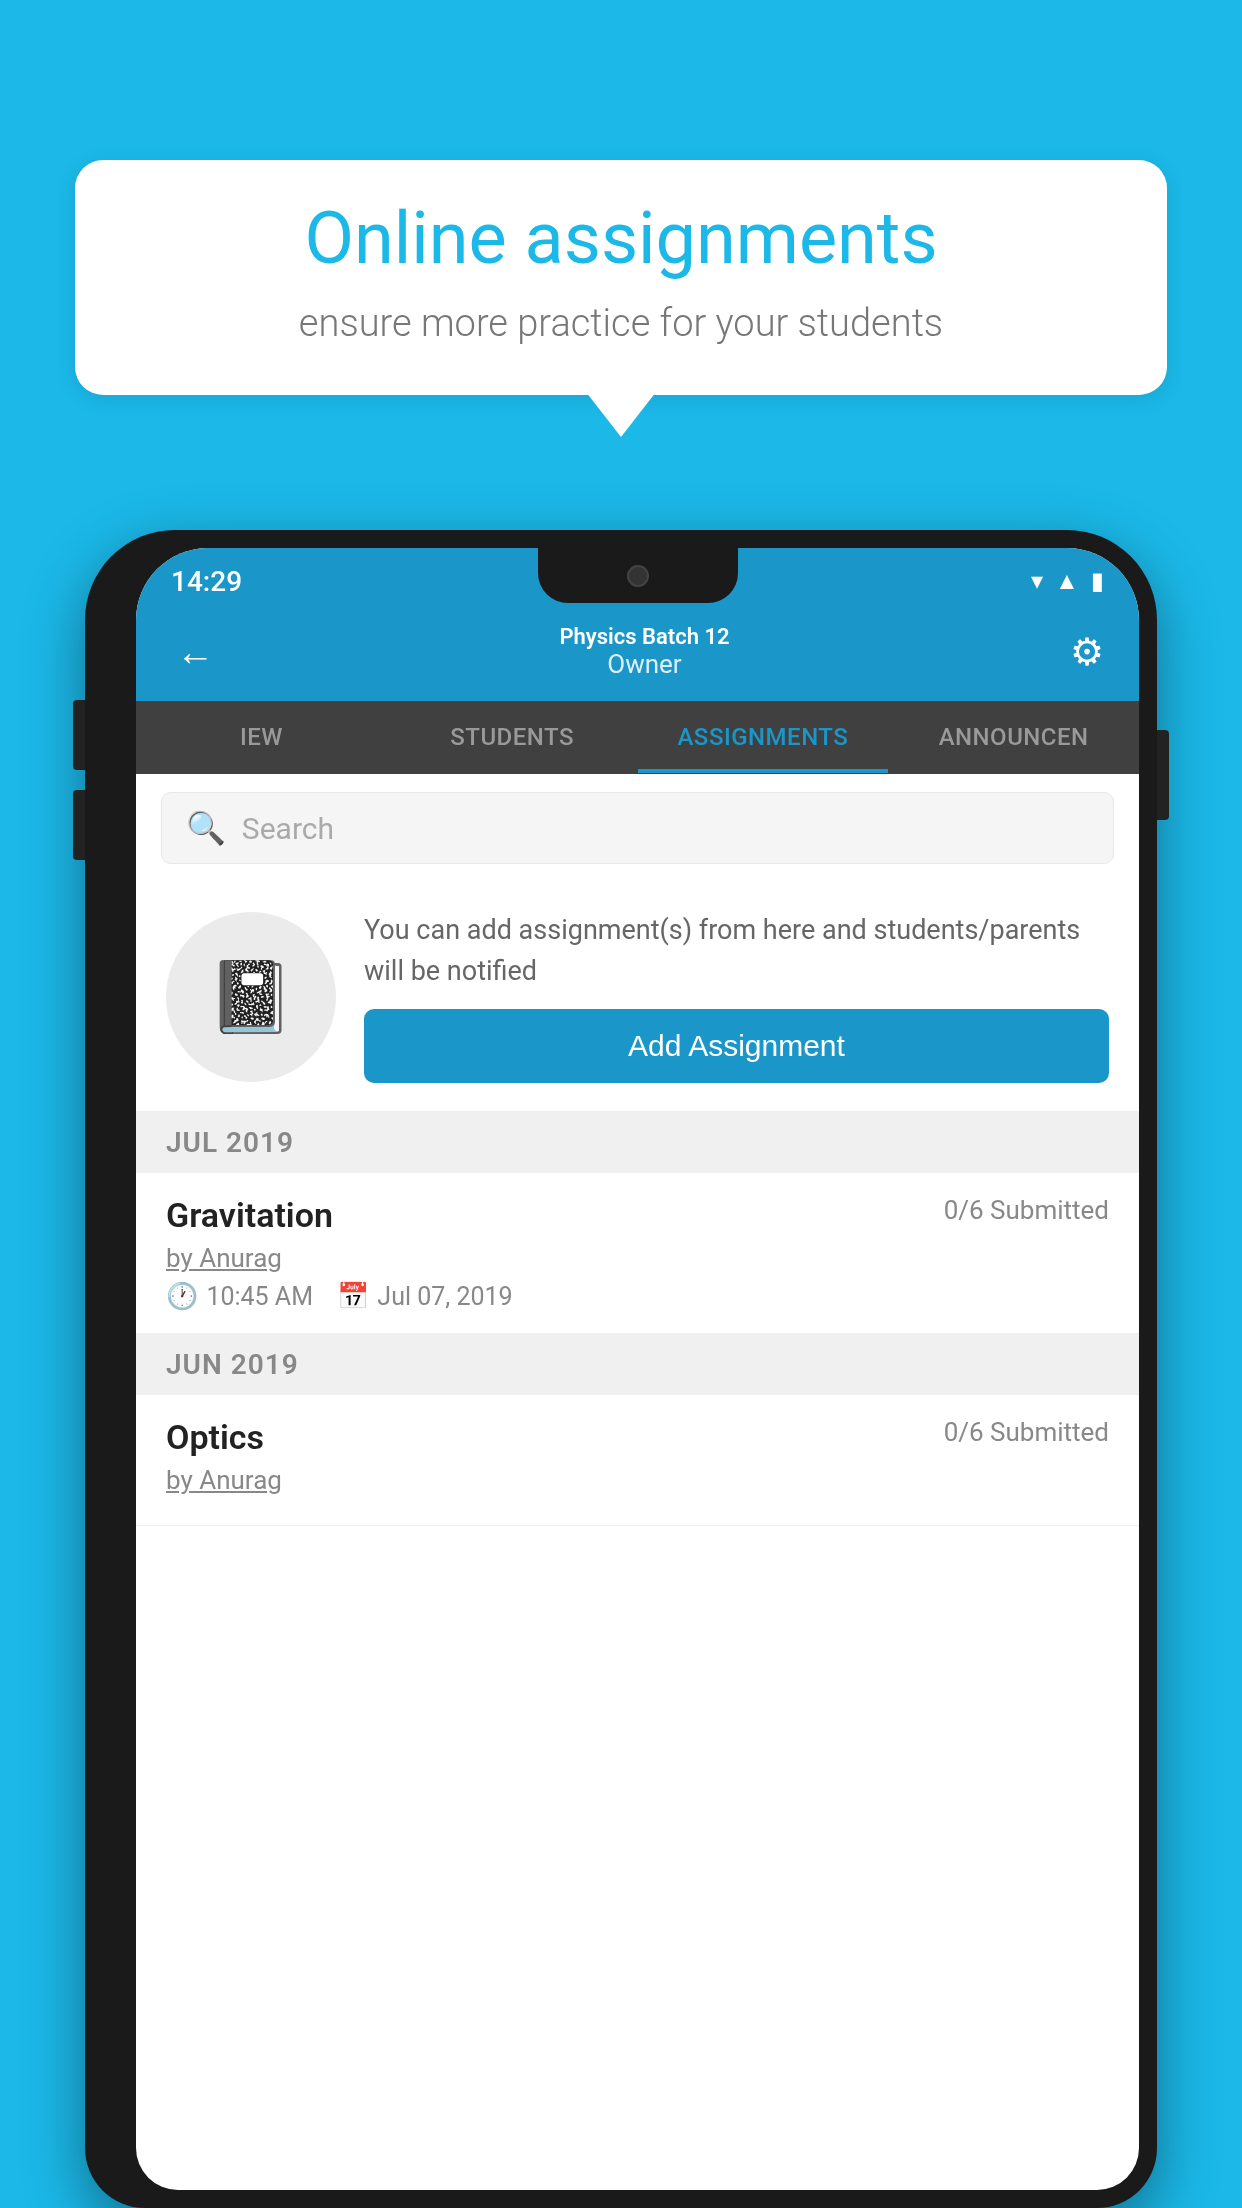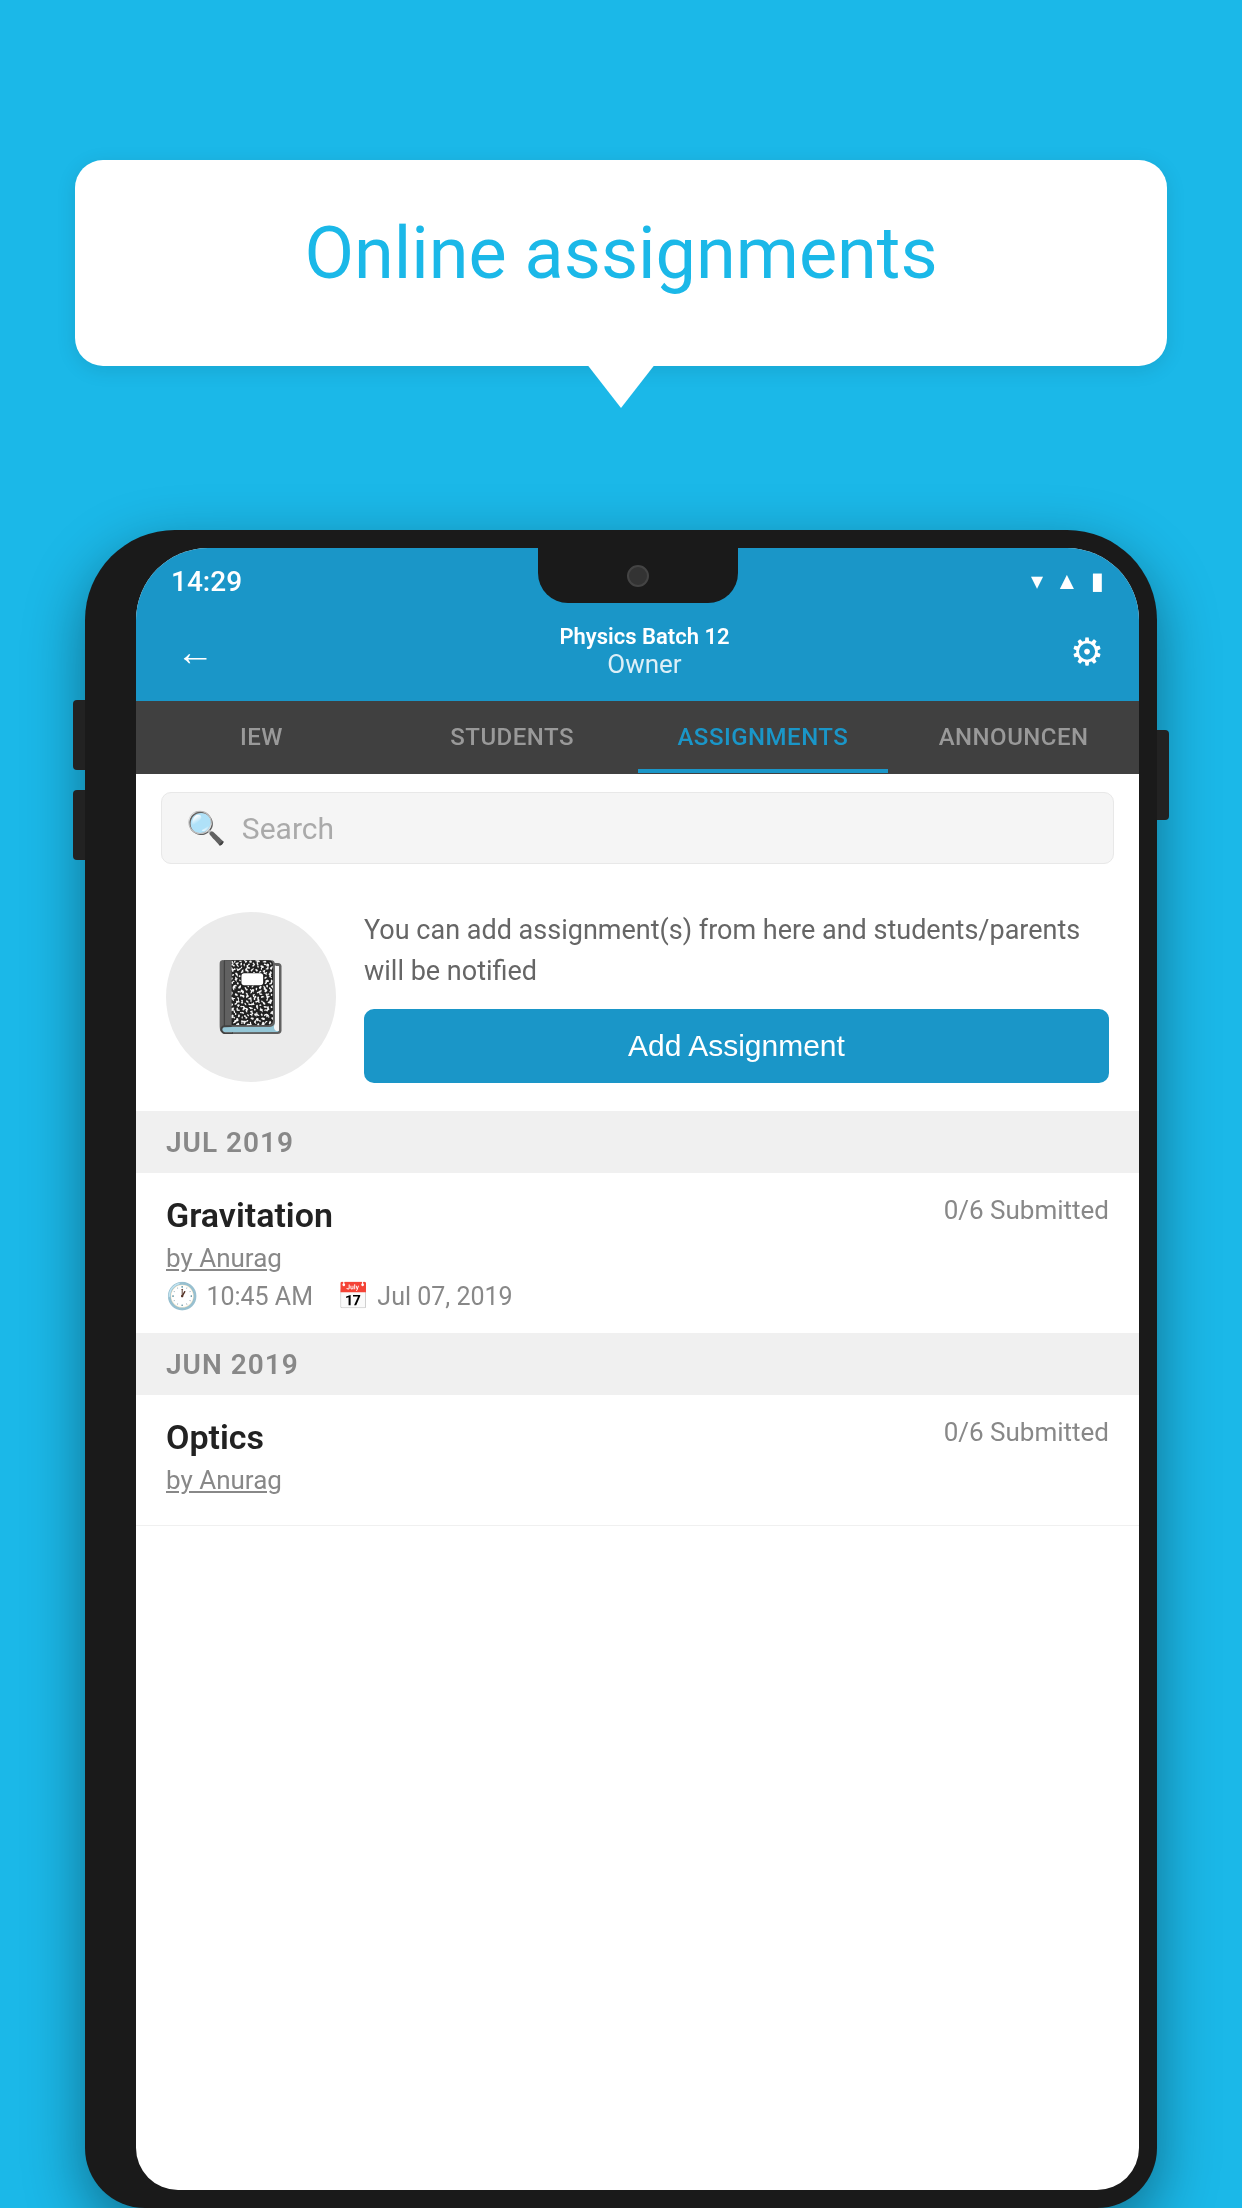--- a/index.html
+++ b/index.html
@@ -15,21 +15,21 @@
     
     .speech-bubble-container {
       position: absolute;
       top: 160px;
       left: 75px;
       right: 75px;
     }
     .speech-bubble {
       background: white;
       border-radius: 28px;
-      padding: 51px 60px 50px;
+      padding: 36px 60px 50px;
       box-shadow: 0 4px 20px rgba(0,0,0,0.1);
       position: relative;
     }
     .speech-bubble::after {
       content: '';
       position: absolute;
       bottom: -42px;
       left: 50%;
       transform: translateX(-50%);
       width: 0;
@@ -320,20 +320,21 @@
       background: #222;
       border-radius: 4px 0 0 4px;
     }
   </style>
 </head>
 <body>
 
 <div class="speech-bubble-container">
   <div class="speech-bubble">
     <h1>Online assignments</h1>
+    <p>ensure more practice for your students</p>
   </div>
 </div>
 
 <div class="phone-frame">
 
   <div class="side-btn-right" style="top:200px; width:12px; height:90px;"></div>
   <div class="side-btn-left" style="top:170px; width:12px; height:70px;"></div>
   <div class="side-btn-left" style="top:260px; width:12px; height:70px;"></div>
 
   <div class="phone-screen">

